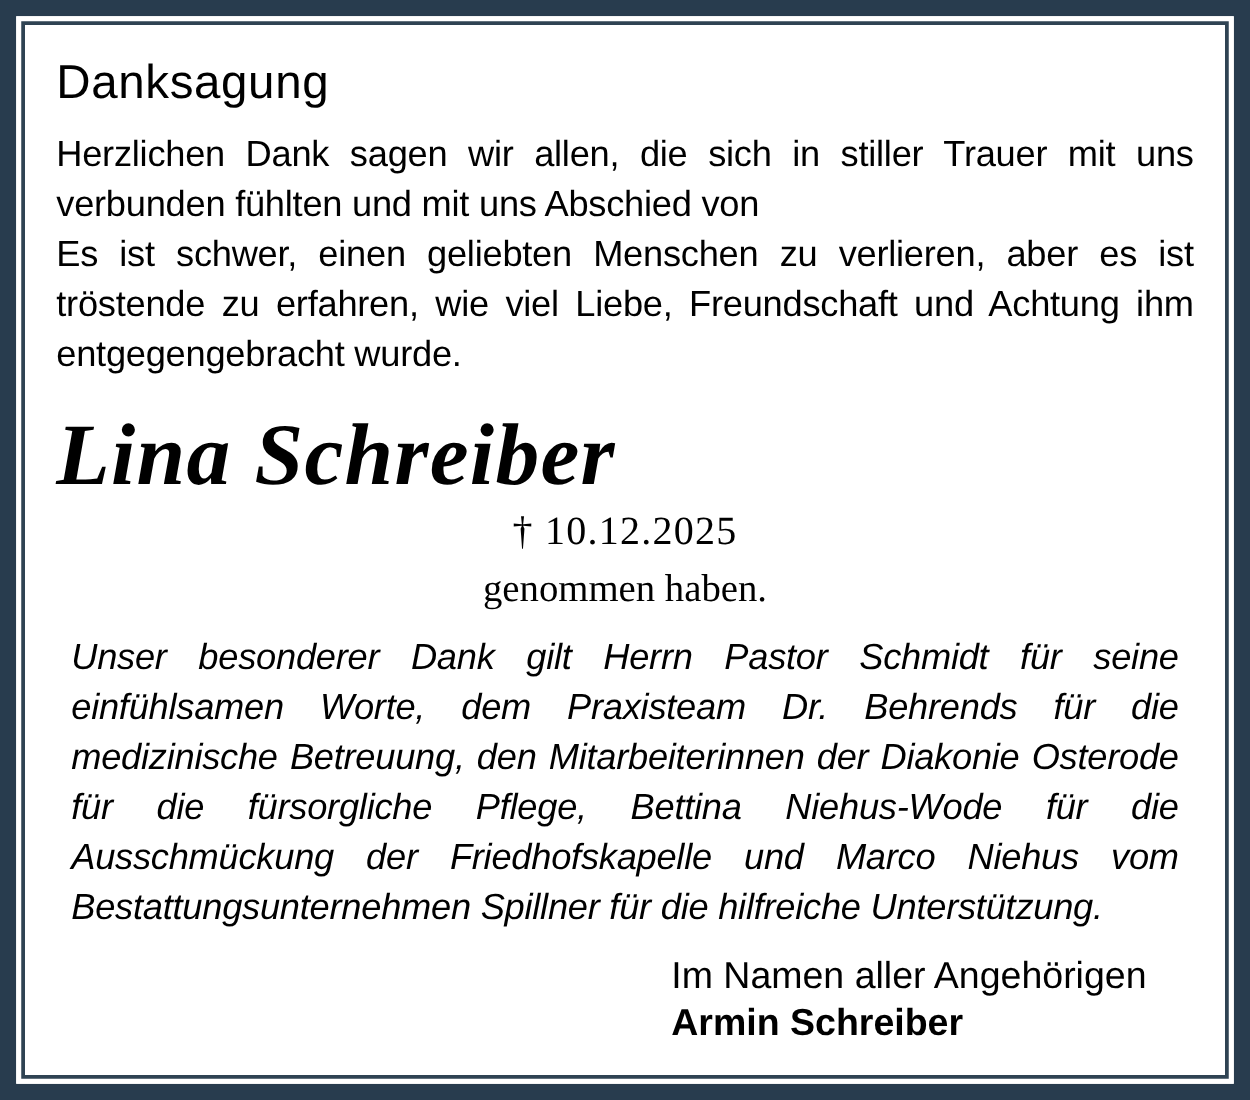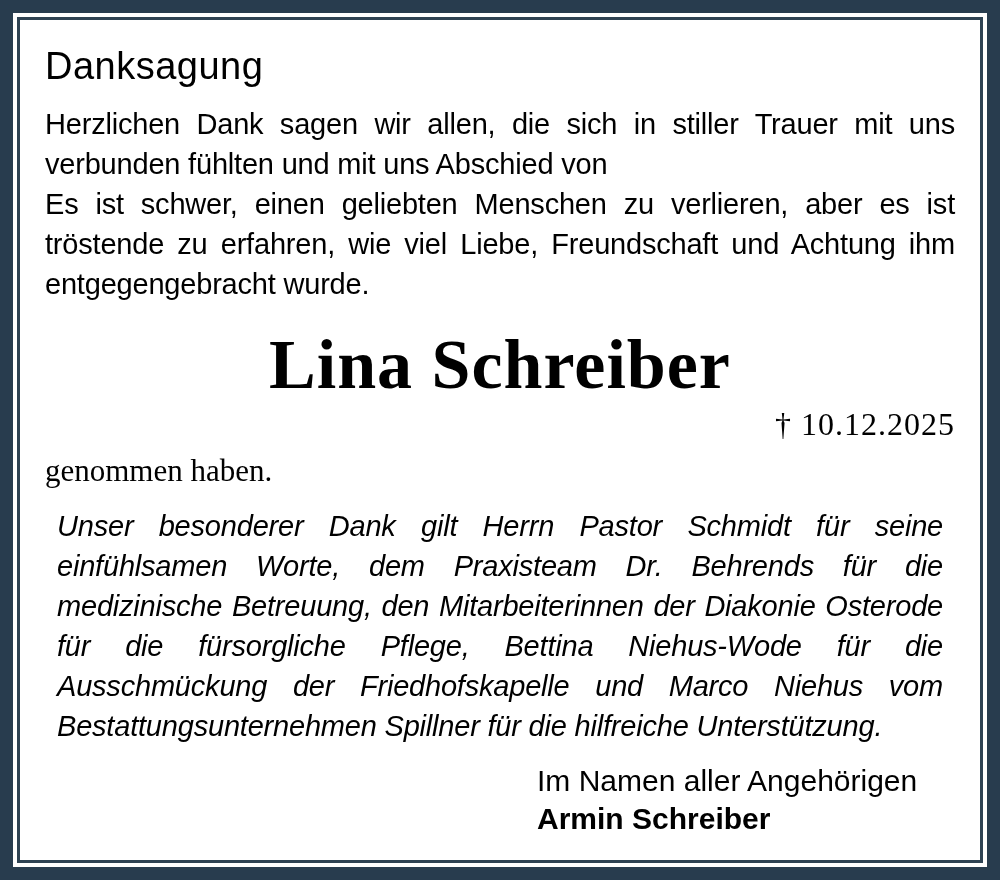--- a/index.html
+++ b/index.html
@@ -57,37 +57,37 @@
     line-height: 40px;
     letter-spacing: -0.2px;
     text-align: justify;
   }
   .deceased-name {
     margin: 22px 0 0 0;
     font-family: "Liberation Serif", serif;
     font-weight: 700;
     font-size: 70px;
     line-height: 78px;
-    text-align: center;
     letter-spacing: 1px;
+    font-style: italic;
   }
   .death-date {
     margin: 2px 0 10px 0;
     font-family: "Liberation Serif", serif;
     font-size: 32px;
     line-height: 36px;
-    text-align: right;
+    text-align: center;
     letter-spacing: 1px;
   }
   .continuation {
     margin: 0 0 16px 0;
     font-family: "Liberation Serif", serif;
     font-size: 31px;
     line-height: 38px;
-    text-align: left;
+    text-align: center;
   }
   .thanks-par {
     margin: 12px;
     font-size: 29px;
     line-height: 40px;
     letter-spacing: -0.2px;
     text-align: justify;
     font-style: italic;
   }
   .signature {

